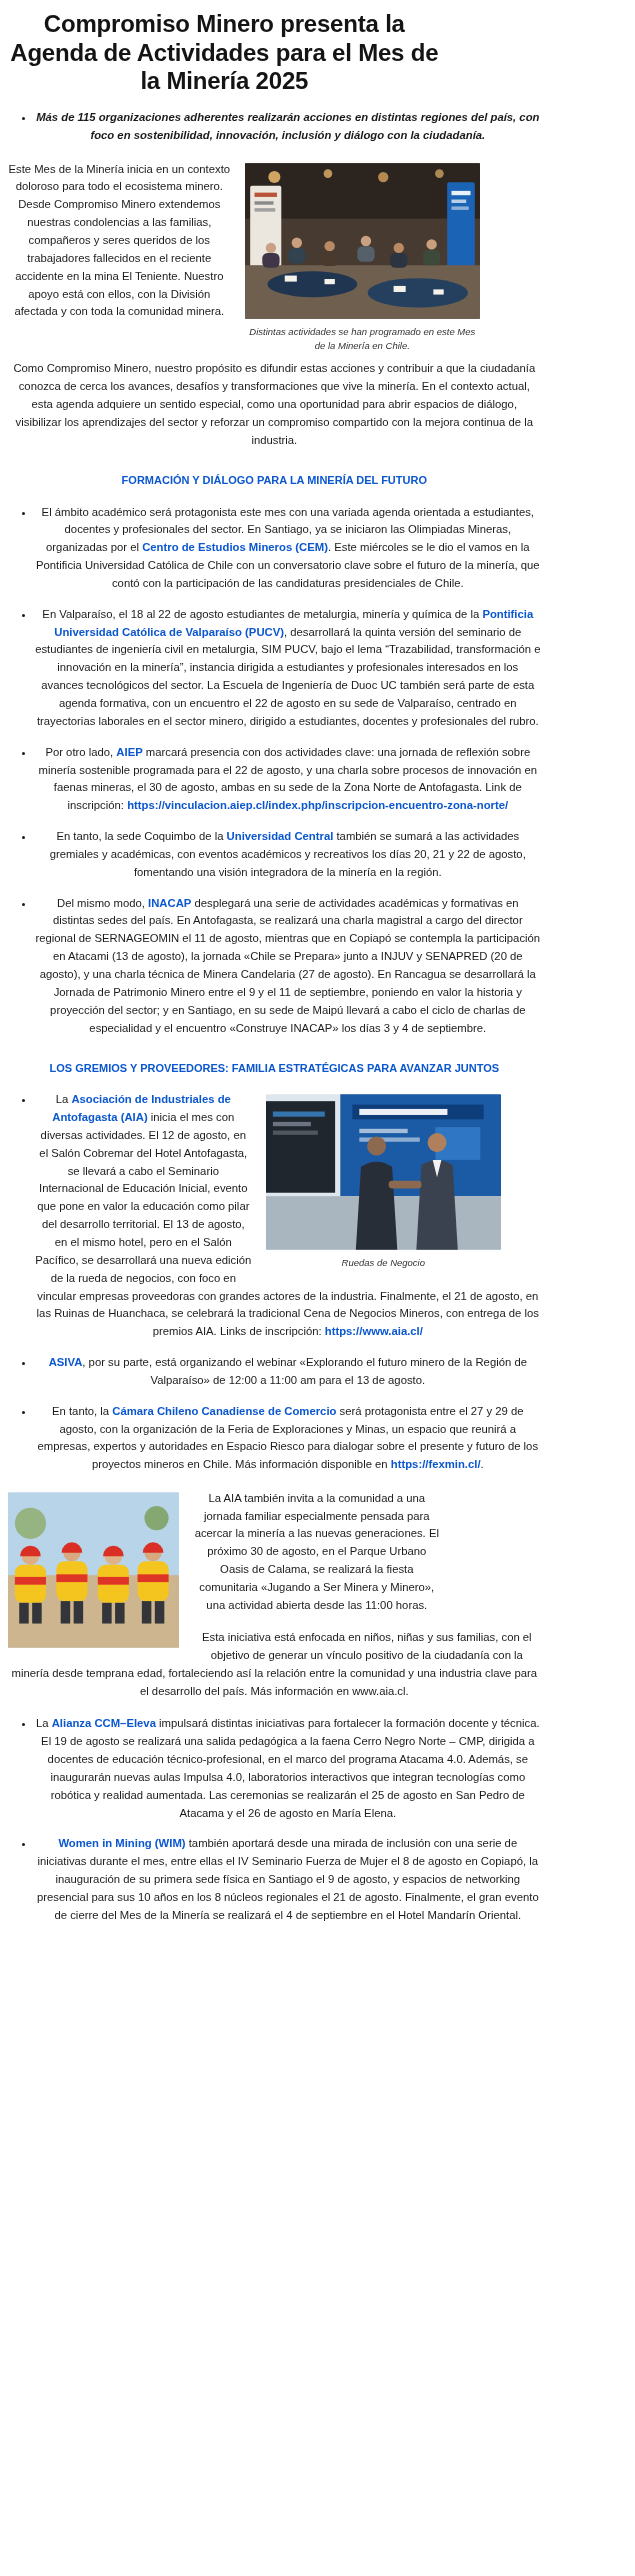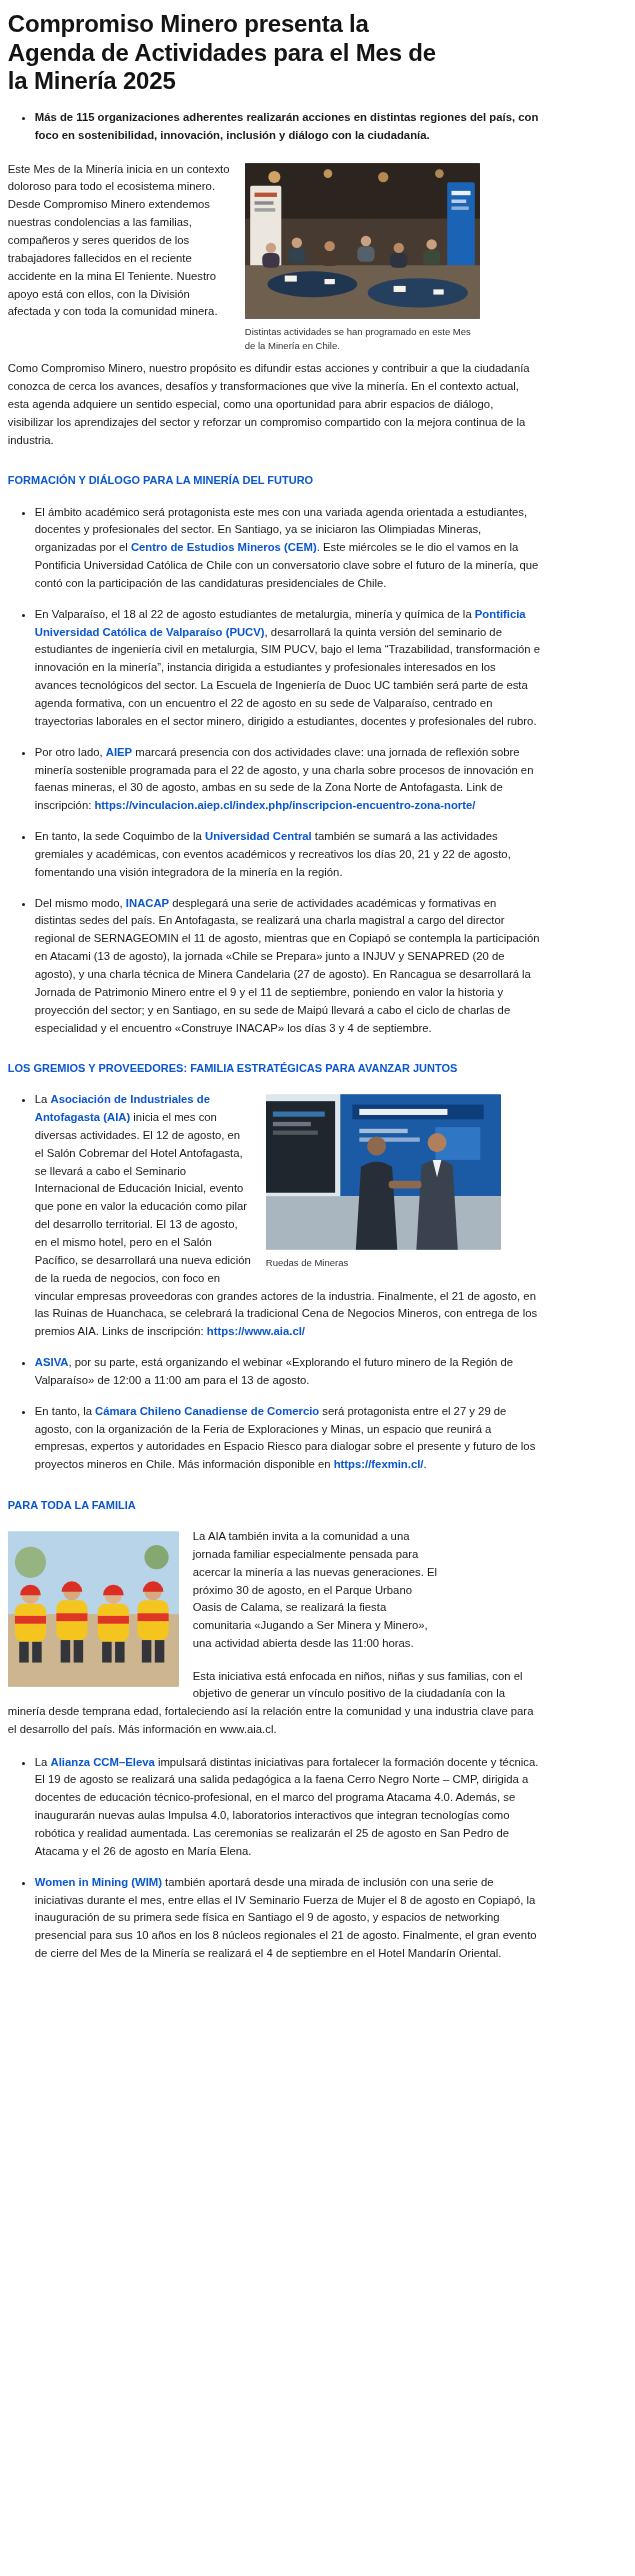--- a/index.html
+++ b/index.html
@@ -4,53 +4,54 @@
 <style>
   * { box-sizing: border-box; }
   html, body { margin: 0; padding: 0; background: #ffffff; }
   body {
     width: 635px;
     font-family: "Liberation Sans", "DejaVu Sans", sans-serif;
     font-size: 11.3px;
     line-height: 1.58;
     color: #1b1b1b;
   }
-  .page { padding: 10.4px 8.7px 36px 7.8px; }
+  .page { padding: 10.4px 8.7px 36px 7.8px; text-align: center; }
   .content { width: 533px; }
 
   h1.page-title {
     font-size: 24px;
     line-height: 1.18;
     font-weight: 700;
     color: #141414;
     letter-spacing: -0.2px;
     margin: 0 0 14px 0;
     max-width: 433px;
   }
 
   ul.lead-list { margin: 0 0 15.6px 0; padding-left: 27px; }
-  ul.lead-list > li { font-weight: 700; margin-bottom: 3.5px; }
+  ul.lead-list > li { font-weight: 700; font-style: italic; margin-bottom: 3.5px; }
 
   p { margin: 0 0 14.7px 0; }
 
   .sec-heading {
     color: #0b57d0;
     font-weight: 700;
     font-size: 11px;
     margin: 22.5px 0 14px 0;
   }
 
   ul.items { margin: 0 0 15.6px 0; padding-left: 27px; }
   ul.items > li { margin-bottom: 13px; }
 
   a.link { color: #0b57d0; font-weight: 700; text-decoration: none; word-break: break-word; cursor: pointer; }
 
   figure { margin: 0; }
   figcaption {
     font-size: 9.5px;
+    font-style: italic;
     color: #333333;
     line-height: 1.4;
     margin-top: 6px;
   }
 
   .fig-intro   { float: right; width: 235px; margin: 2.6px 61px 8.7px 14px; }
   .fig-gremios { float: right; width: 235px; margin: 2.6px 40px 7px 14px; }
   .fam-photo   { float: left;  width: 171px; margin: 2.6px 14px 5.2px 0; }
   .fam-p1 { max-width: 433px; }
   .clear { clear: both; }
@@ -138,29 +139,28 @@
             <rect x="108" y="50" width="70" height="5" fill="#ffffff" opacity="0.5"></rect>
             <rect x="196" y="38" width="52" height="38" fill="#2f76c4"></rect>
             <rect y="118" width="272" height="62" fill="#aab6bf"></rect>
             <circle cx="128" cy="60" r="11" fill="#8d6a4f"></circle>
             <path d="M104 180 L110 84 Q128 72 146 84 L152 180 Z" fill="#272e38"></path>
             <circle cx="198" cy="56" r="11" fill="#b07f5c"></circle>
             <path d="M174 180 L180 82 Q198 70 216 82 L222 180 Z" fill="#39424e"></path>
             <path d="M193 76 L198 96 L203 76 Z" fill="#f2f2f2"></path>
             <rect x="142" y="100" width="38" height="9" rx="4" fill="#8d6a4f"></rect>
           </svg>
-          <figcaption>Ruedas de Mineras</figcaption>
+          <figcaption>Ruedas de Negocio</figcaption>
         </figure>
         <span><span>La </span><a href="#" class="link">Asociación de Industriales de Antofagasta (AIA)</a><span> inicia el mes con diversas actividades. El 12 de agosto, en el Salón Cobremar del Hotel Antofagasta, se llevará a cabo el Seminario Internacional de Educación Inicial, evento que pone en valor la educación como pilar del desarrollo territorial. El 13 de agosto, en el mismo hotel, pero en el Salón Pacífico, se desarrollará una nueva edición de la rueda de negocios, con foco en vincular empresas proveedoras con grandes actores de la industria. Finalmente, el 21 de agosto, en las Ruinas de Huanchaca, se celebrará la tradicional Cena de Negocios Mineros, con entrega de los premios AIA. Links de inscripción: </span><a href="#" class="link">https://www.aia.cl/</a></span>
       </li>
       <li><a href="#" class="link">ASIVA</a><span>, por su parte, está organizando el webinar «Explorando el futuro minero de la Región de Valparaíso» de 12:00 a 11:00 am para el 13 de agosto.</span></li>
       <li><span>En tanto, la </span><a href="#" class="link">Cámara Chileno Canadiense de Comercio</a><span> será protagonista entre el 27 y 29 de agosto, con la organización de la Feria de Exploraciones y Minas, un espacio que reunirá a empresas, expertos y autoridades en Espacio Riesco para dialogar sobre el presente y futuro de los proyectos mineros en Chile. Más información disponible en </span><a href="#" class="link">https://fexmin.cl/</a><span>.</span></li>
     </ul>
 
-    <h2 class="sec-heading">PARA TODA LA FAMILIA</h2>
     <div class="familia">
       <div class="fam-photo">
         <svg class="photo" viewBox="0 0 198 180" width="171" height="156">
           <rect width="198" height="180" fill="#b8d4e8"></rect>
           <circle cx="26" cy="36" r="18" fill="#8fae6f" opacity="0.85"></circle>
           <circle cx="172" cy="30" r="14" fill="#7ba05e" opacity="0.85"></circle>
           <rect y="96" width="198" height="84" fill="#cdb58f"></rect>
           <g>
             <circle cx="26" cy="74" r="10" fill="#dfae83"></circle>
             <path d="M14 74 a12 12 0 0 1 24 0 z" fill="#d92f24"></path>

